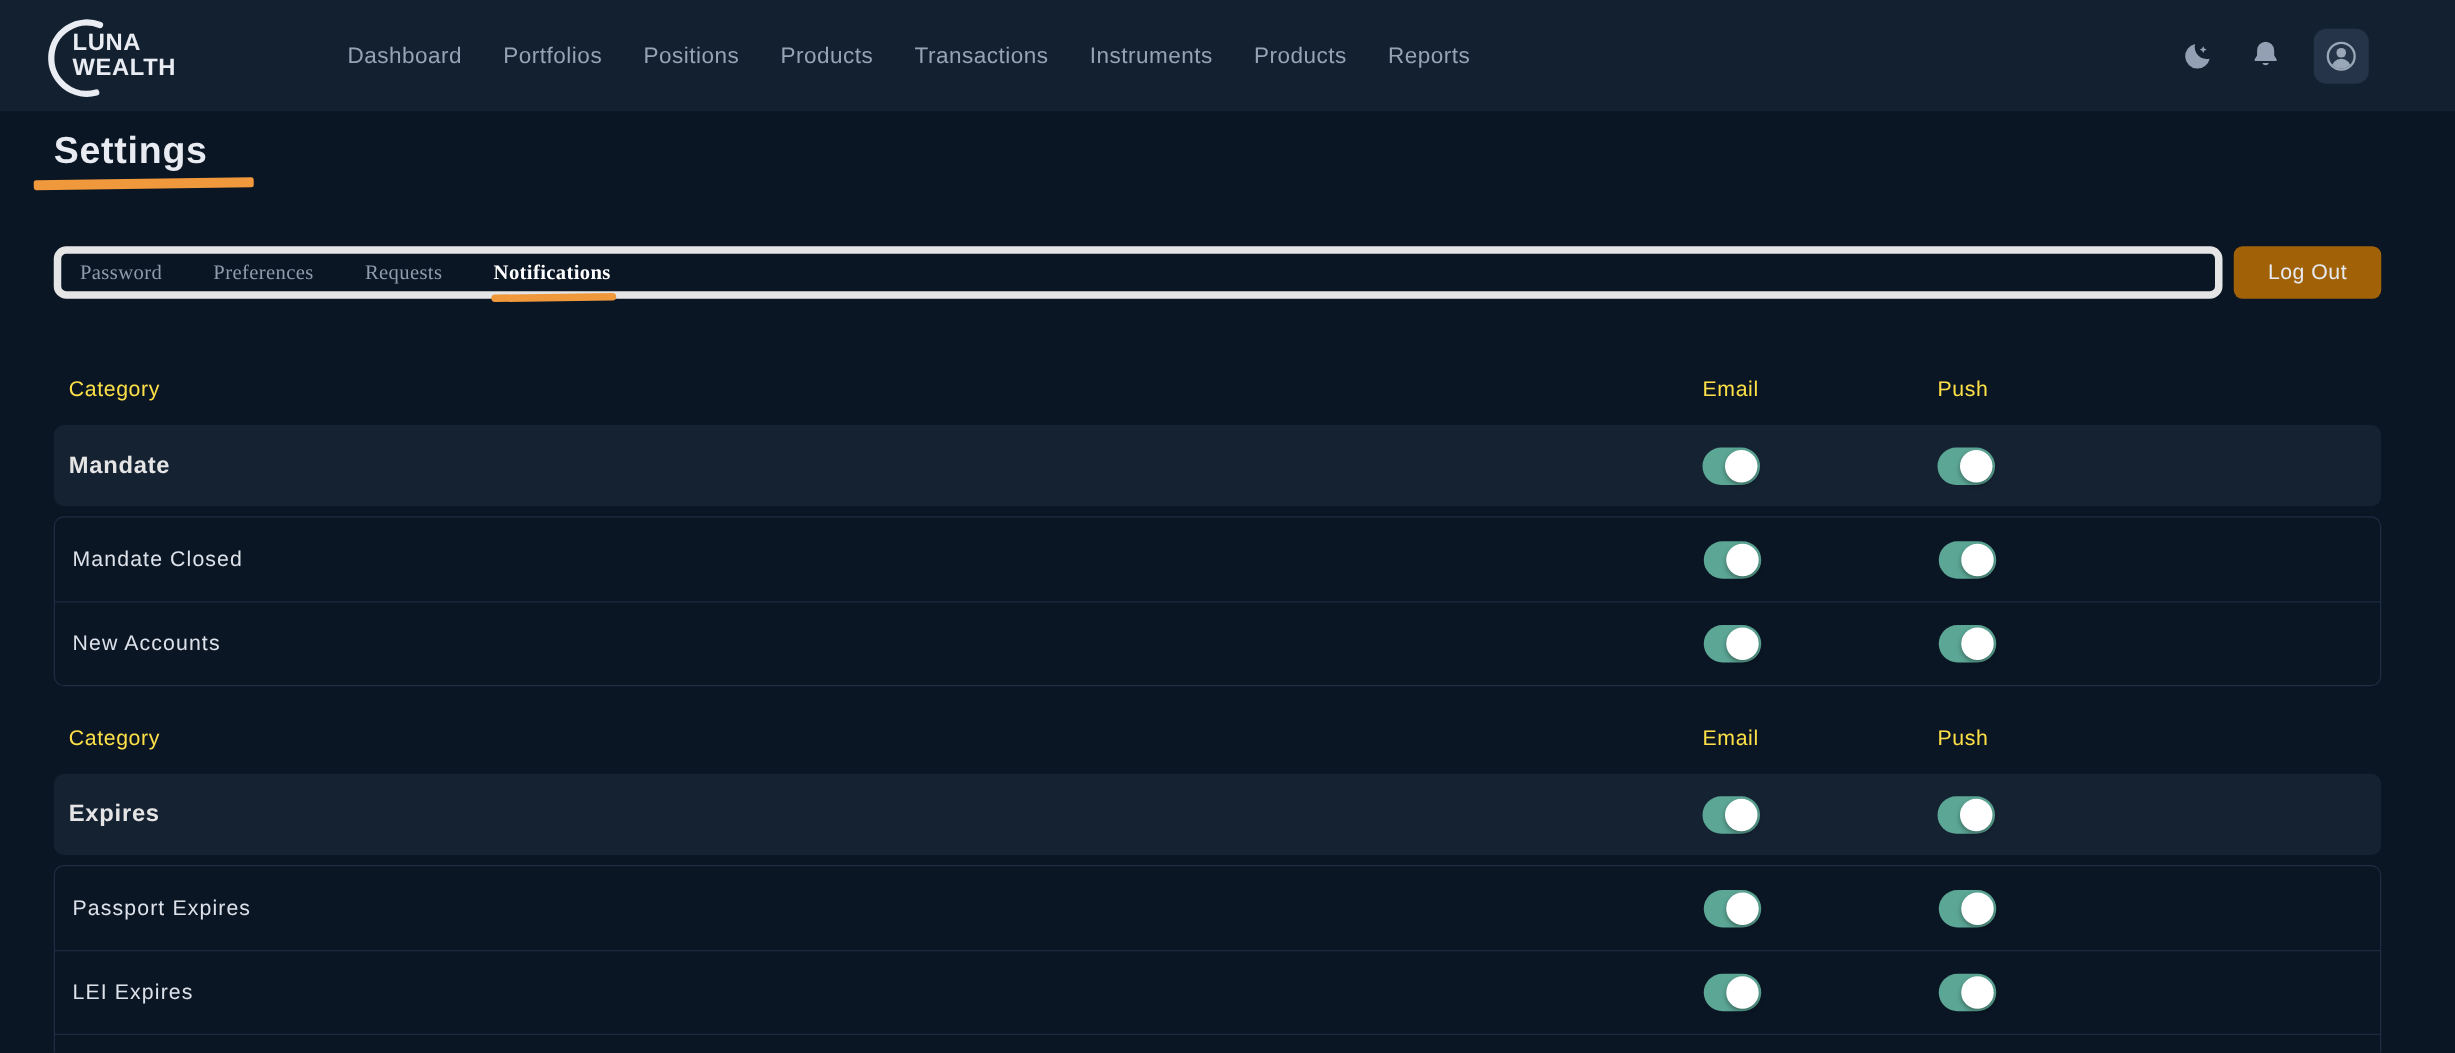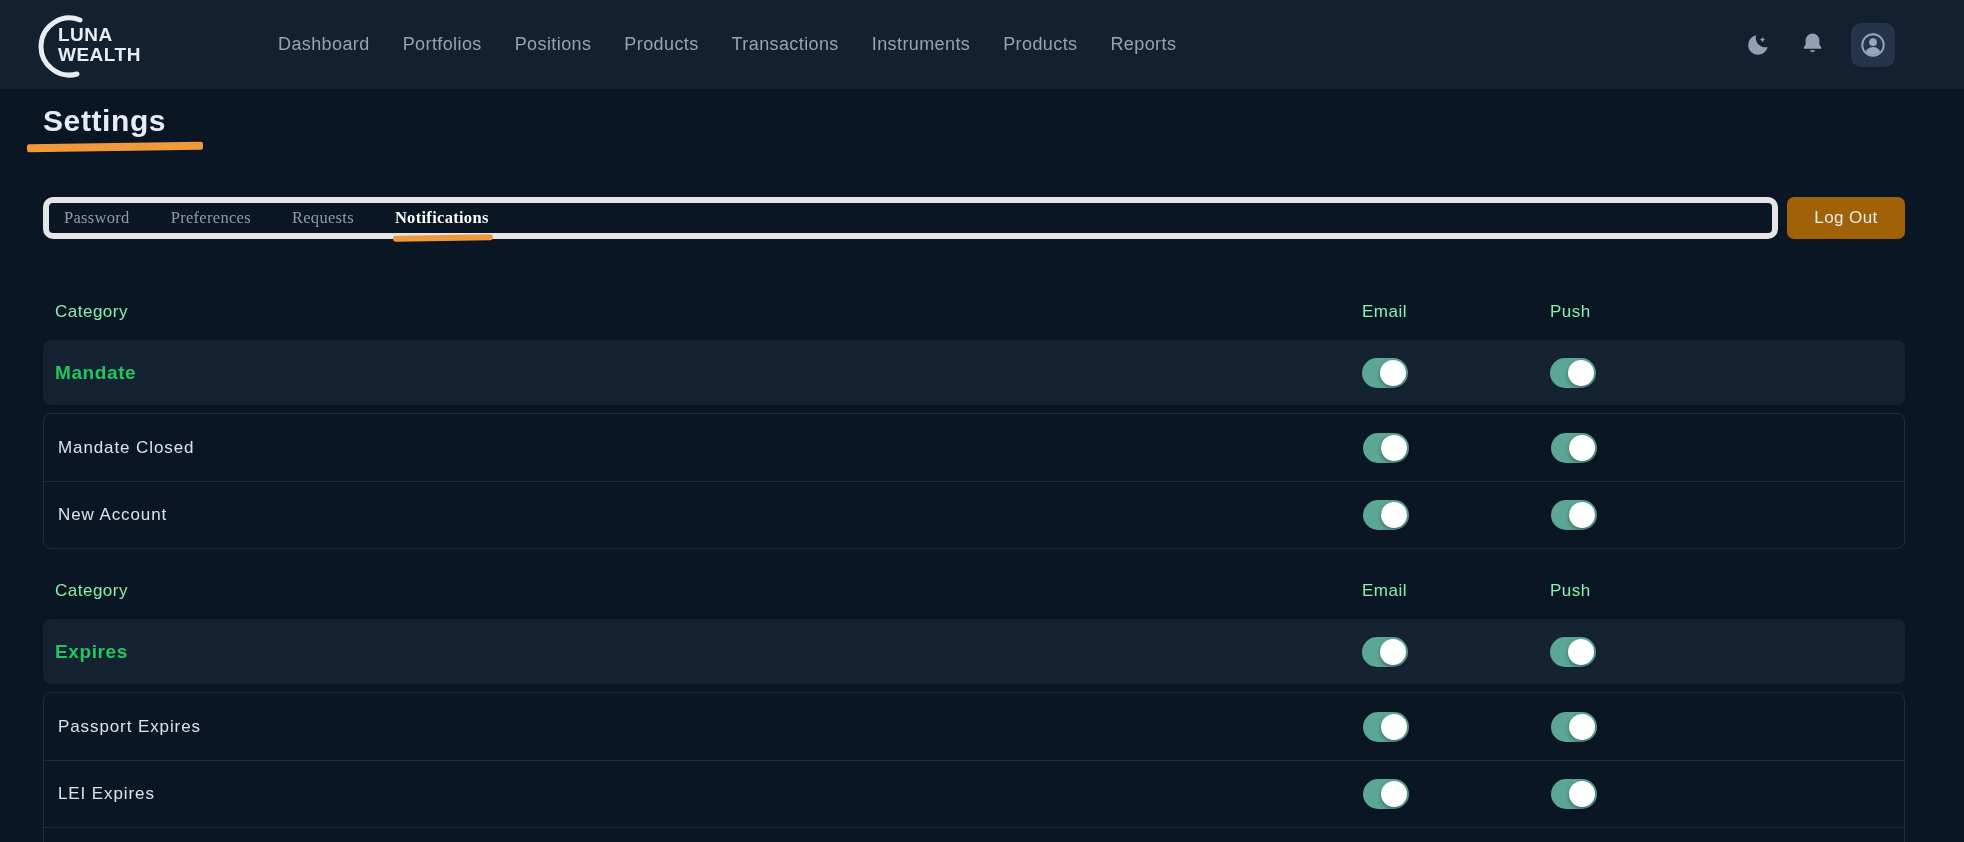--- a/index.html
+++ b/index.html
@@ -63,31 +63,31 @@
   .logout-btn {
     width:118px; height:42px; background:#a16207; border:none; border-radius:7px;
     color:#E6EAF0; font-size:17px; font-family:"Liberation Sans",sans-serif;
     letter-spacing:0.4px; cursor:pointer;
   }
 
   
   .section-header { position:relative; height:36px; display:flex; align-items:center; }
   .sh-1 { margin-top:55px; }
   .sh-2 { margin-top:24px; }
-  .col-label { font-size:17px; color:#86efac; letter-spacing:0.5px; }
+  .col-label { font-size:17px; color:#fde047; letter-spacing:0.5px; }
   .col-category { padding-left:12px; }
   .col-email { position:absolute; left:1319px;text-align:center; }
   .col-push  { position:absolute; left:1507px; }
 
   .group-row {
     position:relative; margin-top:10px; height:65px;
     background:#152232; border-radius:8px;
     display:flex; align-items:center; padding-left:12px;
   }
-  .group-row .group-label { font-size:19px; font-weight:bold; color:#22c55e; letter-spacing:0.6px; }
+  .group-row .group-label { font-size:19px; font-weight:bold; color:#e5e5e5; letter-spacing:0.6px; }
 
   .sub-group { margin-top:8px; border:1px solid #1E2D45; border-radius:8px; }
   .sub-row {
     position:relative; height:67px;
     display:flex; align-items:center; padding-left:14px;
   }
   .sub-row + .sub-row { border-top:1px solid #1C2B42; }
   .sub-row .row-label { font-size:17px; color:#DDE2EA; letter-spacing:0.9px; }
   .sub-row.stub { height:67px; }
 
@@ -208,21 +208,21 @@
             <span class="knob"></span>
           </span>
         </span>
       <span class="cell-toggle push">
           <span class="toggle on">
             <span class="knob"></span>
           </span>
         </span>
     </div>
     <div class="sub-row">
-      <span class="row-label">New Account</span>
+      <span class="row-label">New Accounts</span>
       <span class="cell-toggle email">
           <span class="toggle on">
             <span class="knob"></span>
           </span>
         </span>
       <span class="cell-toggle push">
           <span class="toggle on">
             <span class="knob"></span>
           </span>
         </span>

